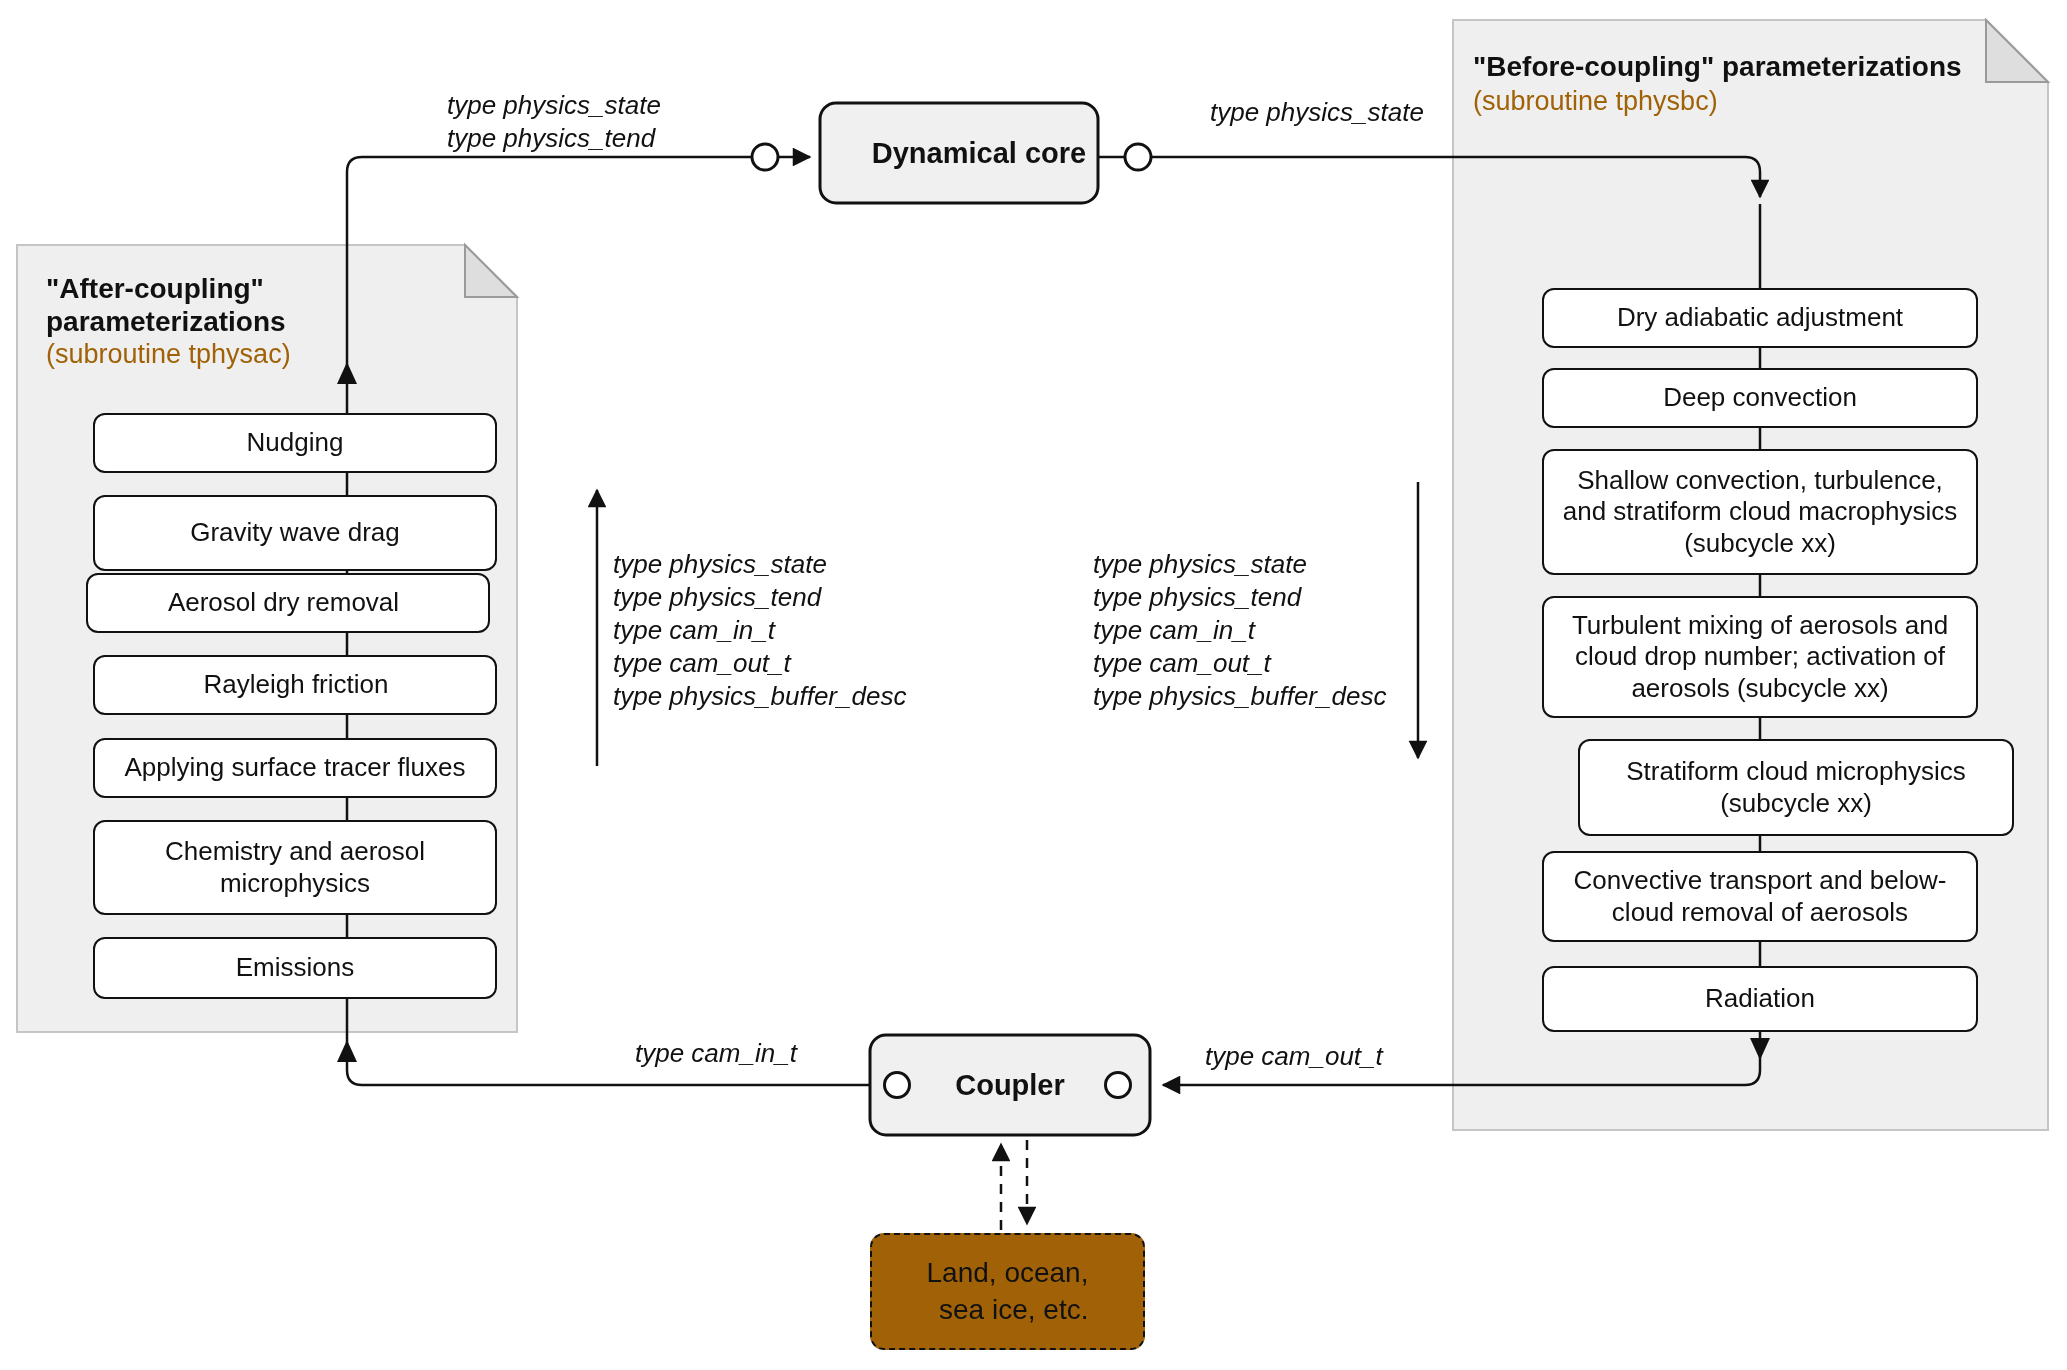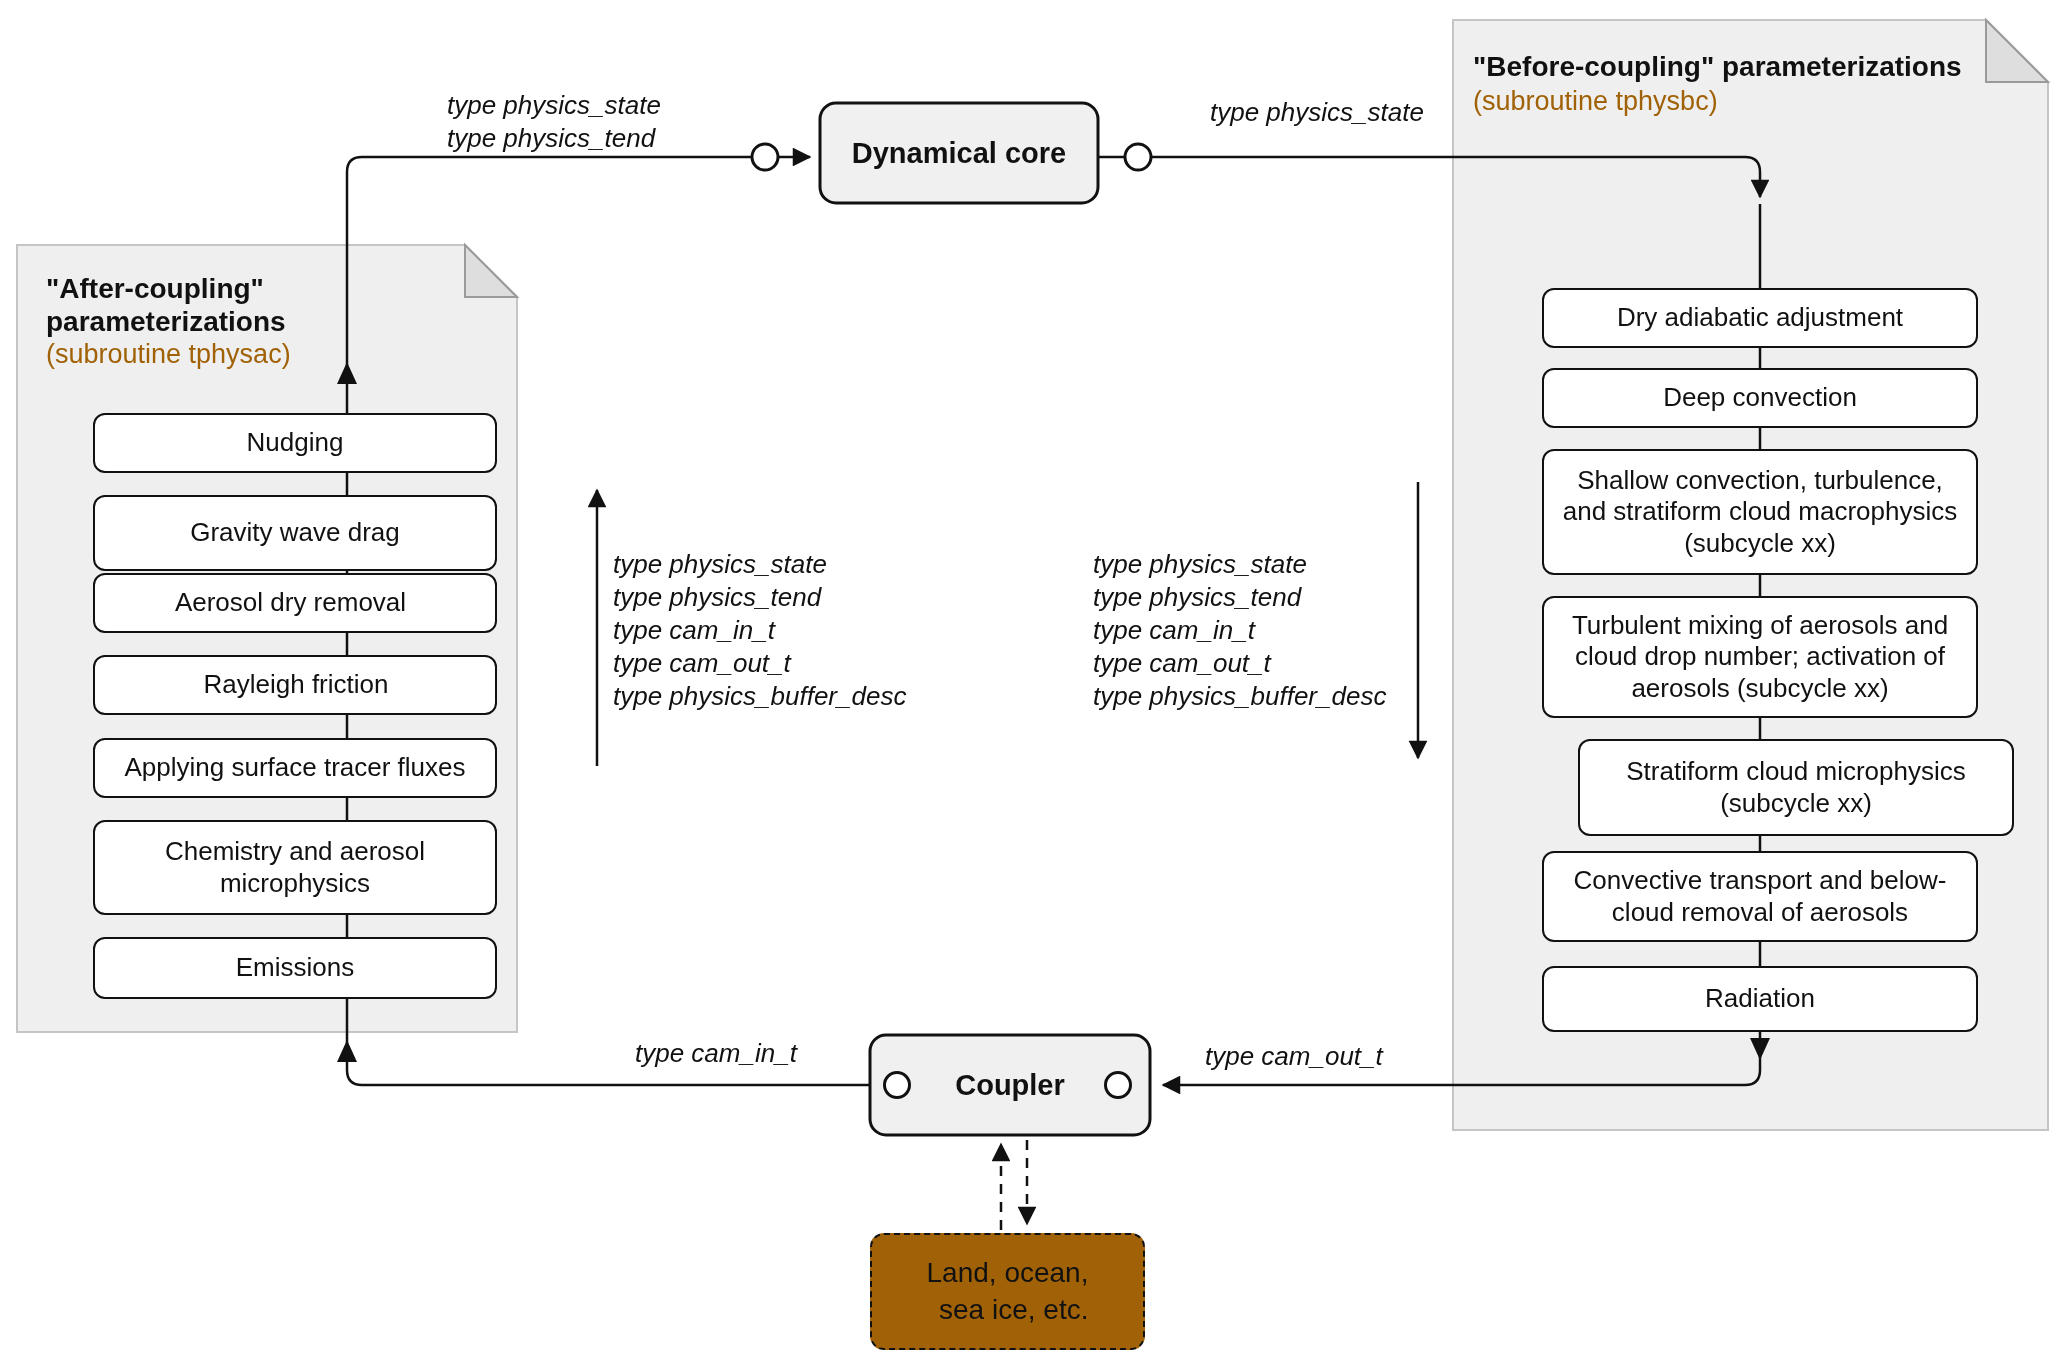--- a/index.html
+++ b/index.html
@@ -82,35 +82,35 @@
     <div>parameterizations</div>
     <div class="sub">(subroutine tphysac)</div>
   </div>
   <div class="paneltitle" style="left:1473px;top:50px;width:560px;line-height:34px;">
     <div>"Before-coupling" parameterizations</div>
     <div class="sub">(subroutine tphysbc)</div>
   </div>
 
   <div class="node" style="left:93px;top:413px;width:404px;height:60px;">Nudging</div>
   <div class="node" style="left:93px;top:495px;width:404px;height:76px;">Gravity wave drag</div>
-  <div class="node" style="left:93px;top:573px;width:404px;height:60px;padding-left:7px;">Aerosol dry removal</div>
+  <div class="node" style="left:86px;top:573px;width:404px;height:60px;padding-left:7px;">Aerosol dry removal</div>
   <div class="node" style="left:93px;top:655px;width:404px;height:60px;padding-left:18px;">Rayleigh friction</div>
   <div class="node" style="left:93px;top:738px;width:404px;height:60px;">Applying surface tracer fluxes</div>
   <div class="node" style="left:93px;top:820px;width:404px;height:95px;">Chemistry and aerosol microphysics</div>
   <div class="node" style="left:93px;top:937px;width:404px;height:62px;">Emissions</div>
 
   <div class="node" style="left:1542px;top:288px;width:436px;height:60px;">Dry adiabatic adjustment</div>
   <div class="node" style="left:1542px;top:368px;width:436px;height:60px;">Deep convection</div>
   <div class="node" style="left:1542px;top:449px;width:436px;height:126px;">Shallow convection, turbulence, and stratiform cloud macrophysics (subcycle xx)</div>
   <div class="node" style="left:1542px;top:596px;width:436px;height:122px;">Turbulent mixing of aerosols and cloud drop number; activation of aerosols (subcycle xx)</div>
   <div class="node" style="left:1542px;top:739px;width:436px;height:97px;margin-left:36px;">Stratiform cloud microphysics (subcycle xx)</div>
   <div class="node" style="left:1542px;top:851px;width:436px;height:91px;">Convective transport and below-cloud removal of aerosols</div>
   <div class="node" style="left:1542px;top:966px;width:436px;height:66px;">Radiation</div>
 
-  <div class="biglabel" style="left:820px;top:103px;width:278px;height:100px;">Dynamical core</div>
+  <div class="biglabel" style="left:840px;top:103px;width:278px;height:100px;">Dynamical core</div>
   <div class="biglabel" style="left:870px;top:1035px;width:280px;height:100px;">Coupler</div>
 
   <div class="dashedbox" style="left:870px;top:1233px;width:275px;height:117px;">Land, ocean,
 sea ice, etc.</div>
 
   <div class="typelabel" style="left:447px;top:89px;">
     <div>type physics_state</div>
     <div>type physics_tend</div>
   </div>
   <div class="typelabel" style="left:1210px;top:96px;">type physics_state</div>

